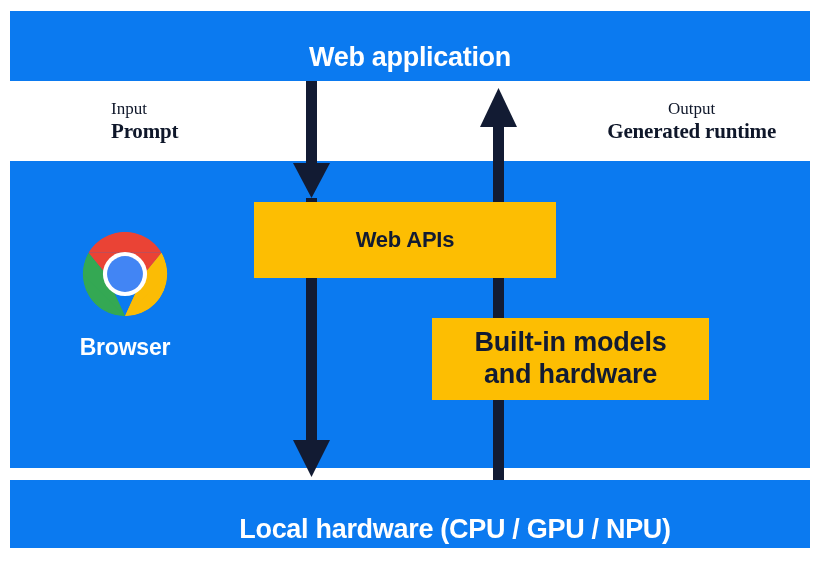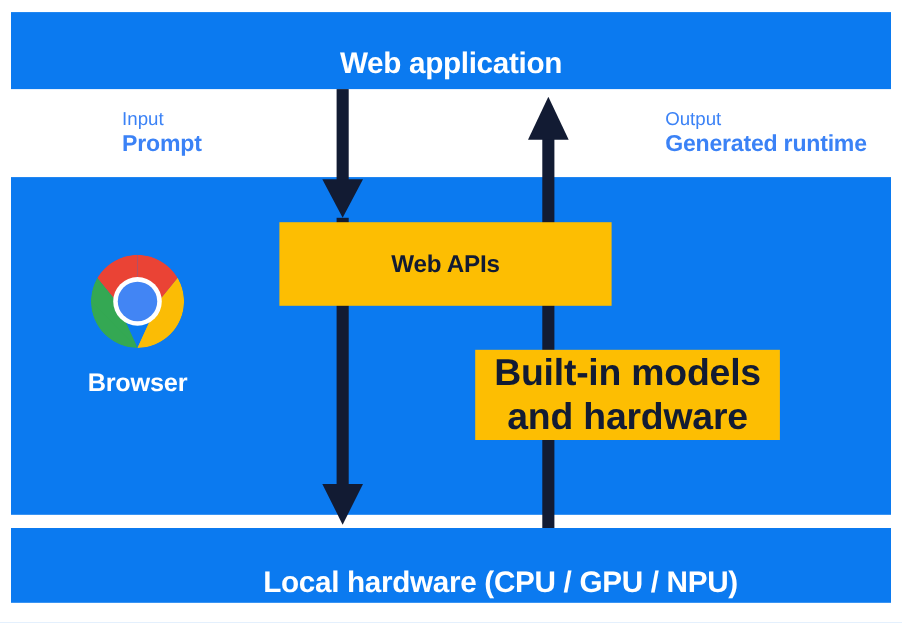--- a/index.html
+++ b/index.html
@@ -41,36 +41,37 @@
     font-size: 27px;
     letter-spacing: -0.3px;
     line-height: 1;
   }
   #band-top .band-label    { top: 33px; }
   #band-bottom .band-label { top: 36px; padding-left: 45px; }
 
   
   .io-label {
     position: absolute;
-    color: #3b82f6;
+    color: #0f172a;
     line-height: 1.18;
+    font-family: Liberation Serif, serif;
   }
   .io-label .io-kind {
     display: block;
     font-size: 17px;
     font-weight: normal;
   }
   .io-label .io-value {
     display: block;
     font-size: 21px;
     font-weight: bold;
     letter-spacing: -0.2px;
   }
   #io-input  { left: 111px; top: 99px;  text-align: left; }
-  #io-output { right: 32px; top: 99px;  text-align: left; }
+  #io-output { right: 44px; top: 99px;  text-align: center; }
 
   
   #arrows {
     position: absolute;
     left: 0; top: 0;
     width: 820px;
     height: 566px;
     pointer-events: none;
   }
 
@@ -89,21 +90,21 @@
   }
   #box-web-apis {
     left: 254px; top: 202px;
     width: 302px; height: 76px;
     font-size: 22px;
     letter-spacing: -0.2px;
   }
   #box-builtin {
     left: 432px; top: 318px;
     width: 277px; height: 82px;
-    font-size: 34px;
+    font-size: 27px;
     letter-spacing: -0.2px;
     flex-direction: column;
   }
   #box-builtin span { display: block; }
 
   
   #browser-group {
     position: absolute;
     left: 60px;
     top: 228px;

